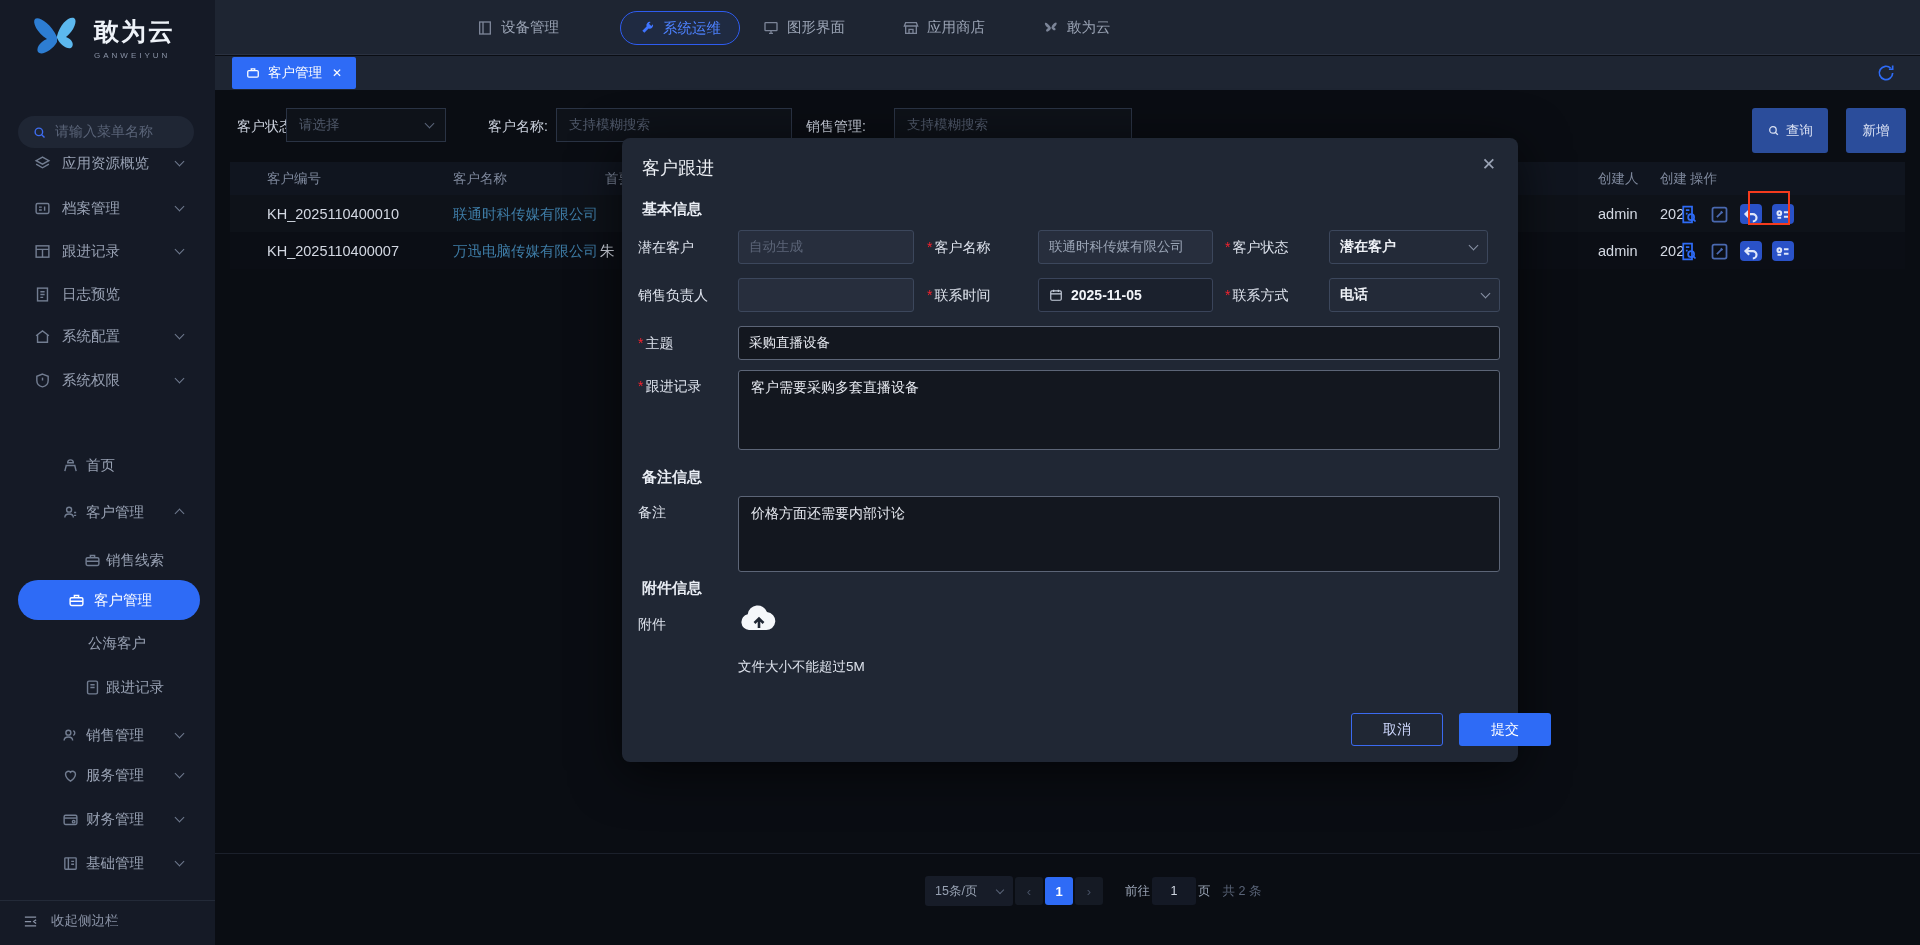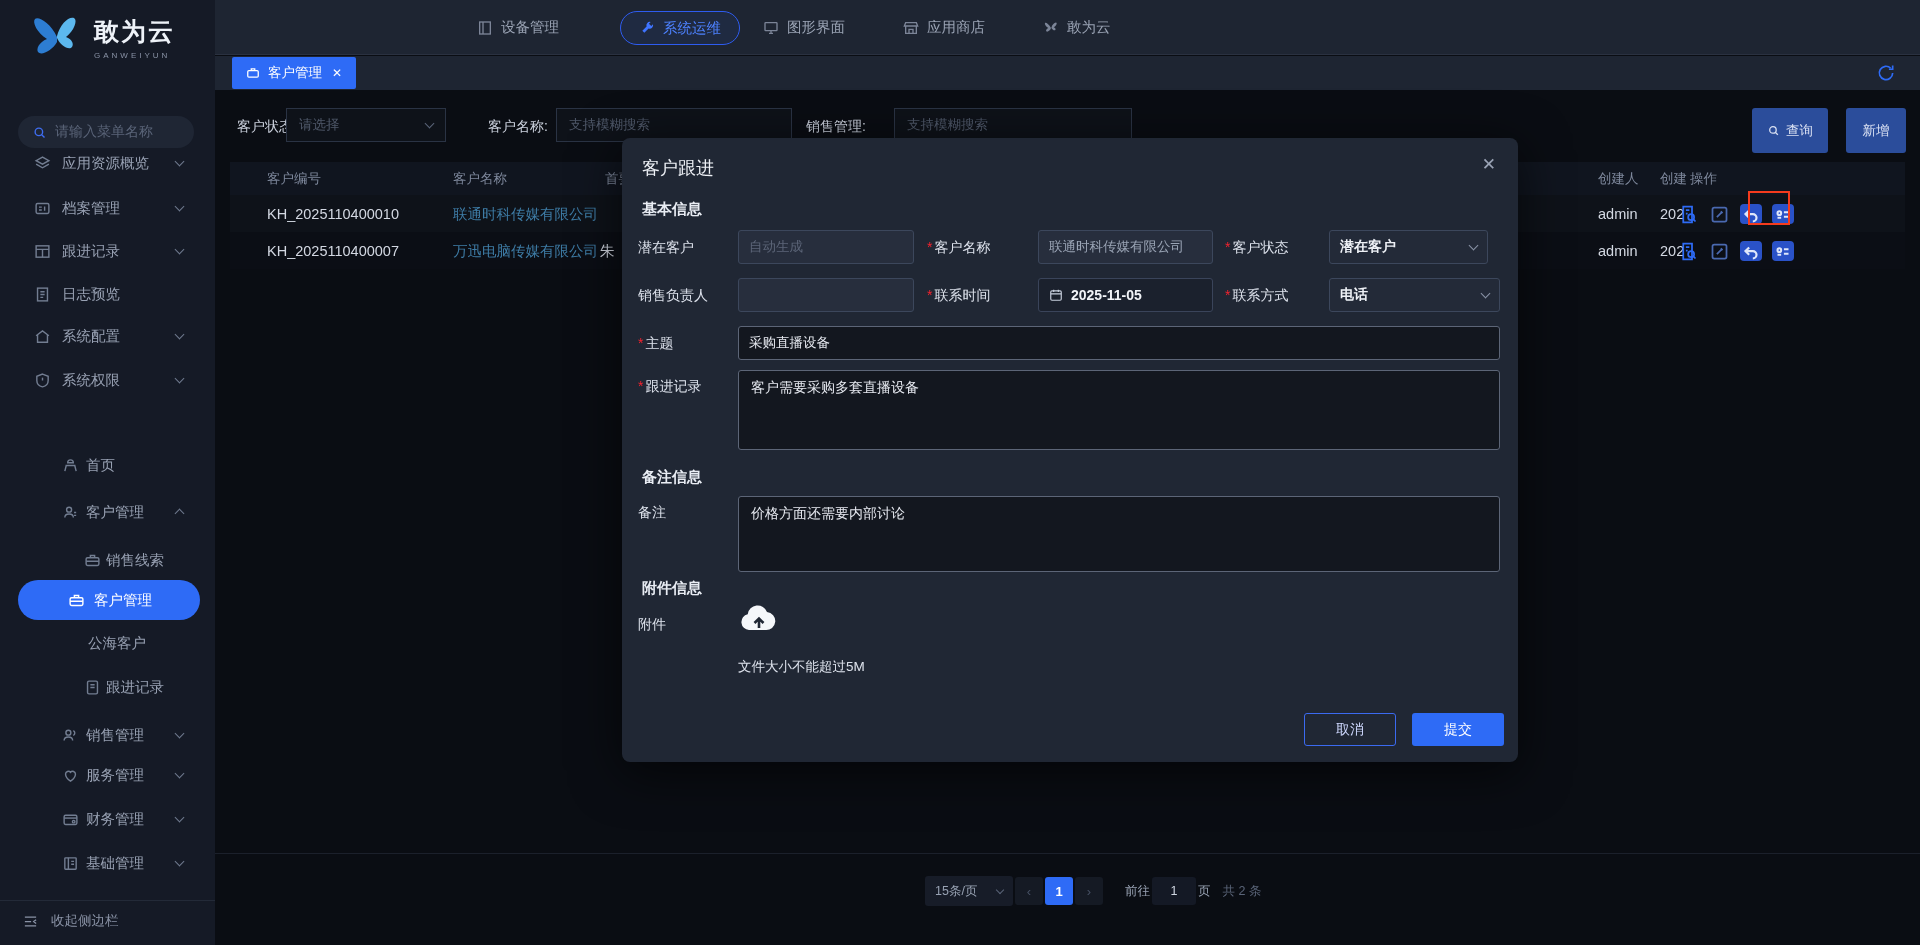--- a/index.html
+++ b/index.html
@@ -88,21 +88,21 @@
   .m-input.dis { color:#5c6578; }
   .m-input.val { color:#9aa4b5; }
   .m-select { position:absolute; height:34px; background:#232a38; border:1px solid #3c475c; border-radius:3px;
     display:flex; align-items:center; padding:0 10px; font-size:14px; font-weight:bold; color:#eef1f6; }
   .m-select .chev { width:7px; height:7px; border-right:1.6px solid #8a93a6; border-bottom:1.6px solid #8a93a6; transform:rotate(45deg); margin-left:auto; margin-top:-3px; }
   .m-date { position:absolute; height:34px; background:#1b212d; border:1px solid #3a445a; border-radius:3px;
     display:flex; align-items:center; gap:8px; padding:0 10px; font-size:14px; font-weight:bold; color:#f2f4f8; }
   .m-area { position:absolute; background:#13171f; border:1px solid #5c6577; border-radius:3px; padding:8px 12px; font-size:14px; color:#e6e9f0; }
   .m-wide { left:116px; width:762px; }
   .m-hint { position:absolute; left:116px; top:520px; font-size:13.5px; color:#dde2ec; }
-  .m-btn { position:absolute; top:575px; width:92px; height:33px; border-radius:3px; display:flex; align-items:center; justify-content:center; font-size:14px; }
+  .m-btn { position:absolute; top:575px; width:92px; height:33px; border-radius:3px; display:flex; align-items:center; justify-content:center; font-size:14px;margin-left:47px; }
   .m-cancel { left:682px; border:1px solid #3b6af0; color:#cfd9ff; background:transparent; }
   .m-submit { left:790px; background:#2e6bf6; color:#fff; }
   svg { display:block; }
 </style>
 </head>
 <body>
 
 <div class="screen">
 
   <aside class="sidebar">

